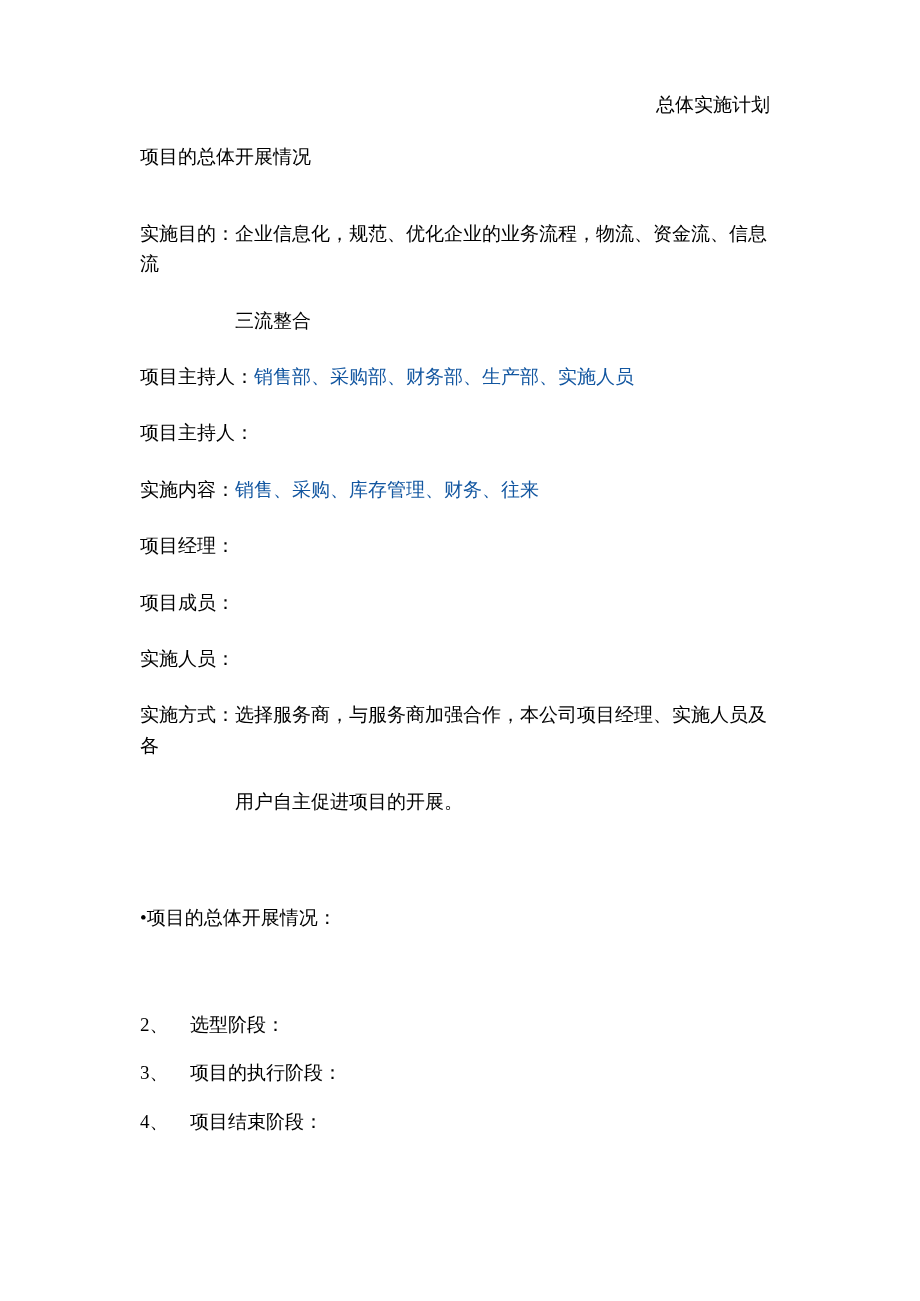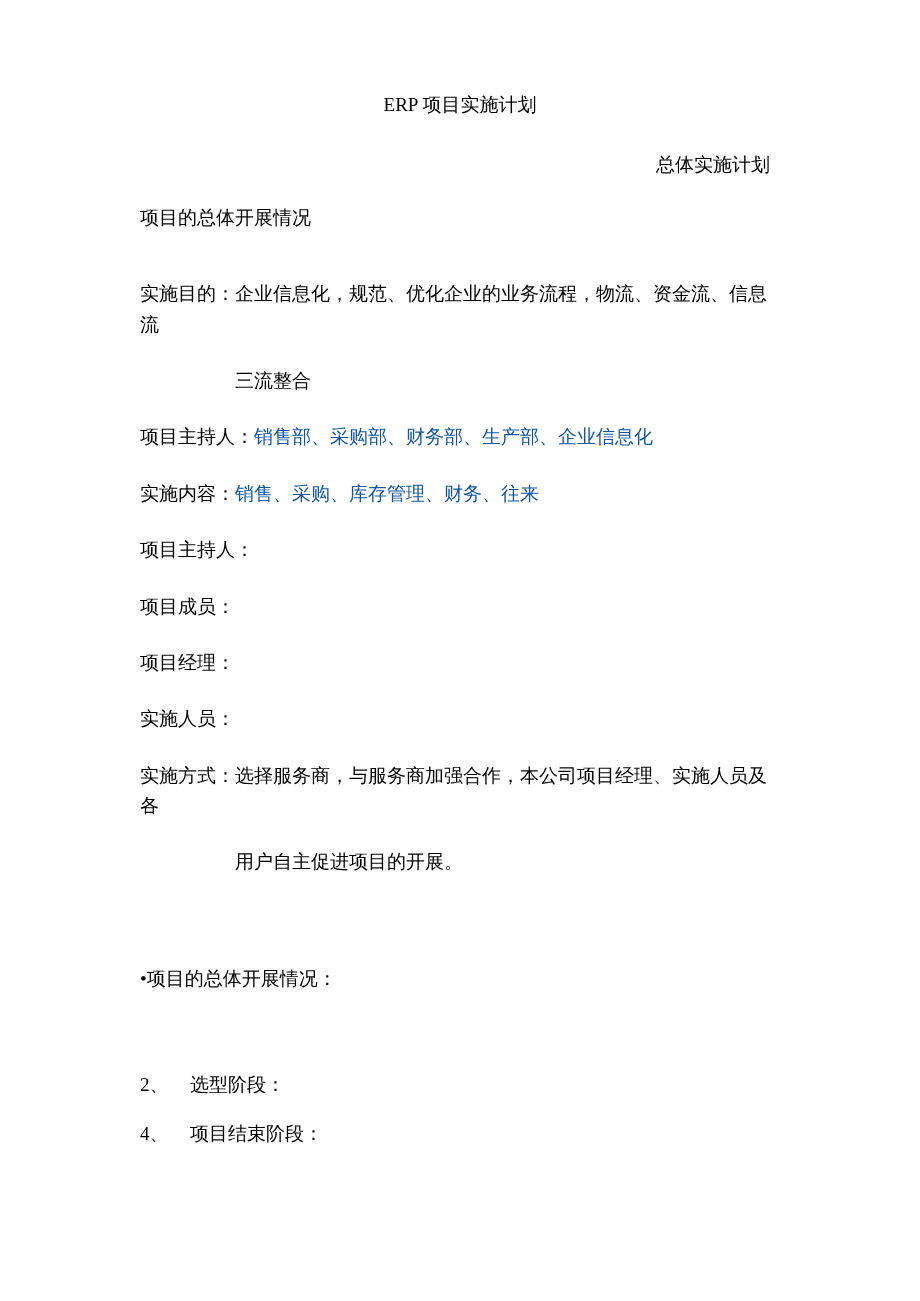--- a/index.html
+++ b/index.html
@@ -52,59 +52,61 @@
   .num-list .num {
     display: inline-block;
     width: 50px;
   }
 </style>
 </head>
 <body>
 
 <div class="page">
 
-  <div class="title">ERP 项目实施计划</div>
 
   <div class="subtitle">总体实施计划</div>
 
   <div class="line">项目的总体开展情况</div>
 
   <div class="spacer"></div>
 
   <div class="line">
     <span>实施目的：</span><span>企业信息化，规范、优化企业的业务流程，物流、资金流、信息流</span>
   </div>
   <div class="line-indent">三流整合</div>
 
   <div class="line">
-    <span>项目主持人：</span><span class="blue">销售部、采购部、财务部、生产部、企业信息化</span>
+    <span>项目主持人：</span><span class="blue">销售部、采购部、财务部、生产部、实施人员</span>
   </div>
+
+  <div class="line">项目主持人：</div>
 
   <div class="line">
     <span>实施内容：</span><span class="blue">销售、采购、库存管理、财务、往来</span>
   </div>
 
-  <div class="line">项目主持人：</div>
+  <div class="line">项目经理：</div>
 
   <div class="line">项目成员：</div>
-
-  <div class="line">项目经理：</div>
 
   <div class="line">实施人员：</div>
 
   <div class="line">
     <span>实施方式：</span><span>选择服务商，与服务商加强合作，本公司项目经理、实施人员及各</span>
   </div>
   <div class="line-indent">用户自主促进项目的开展。</div>
 
   <div class="spacer-large"></div>
 
   <div class="bullet-line">•项目的总体开展情况：</div>
 
 
   <div class="num-list">
     <span class="num">2、</span><span>选型阶段：</span>
   </div>
   <div class="num-list">
+    <span class="num">3、</span><span>项目的执行阶段：</span>
+  </div>
+  <div class="num-list">
     <span class="num">4、</span><span>项目结束阶段：</span>
   </div>
 
 </div>
 
 </body></html>

